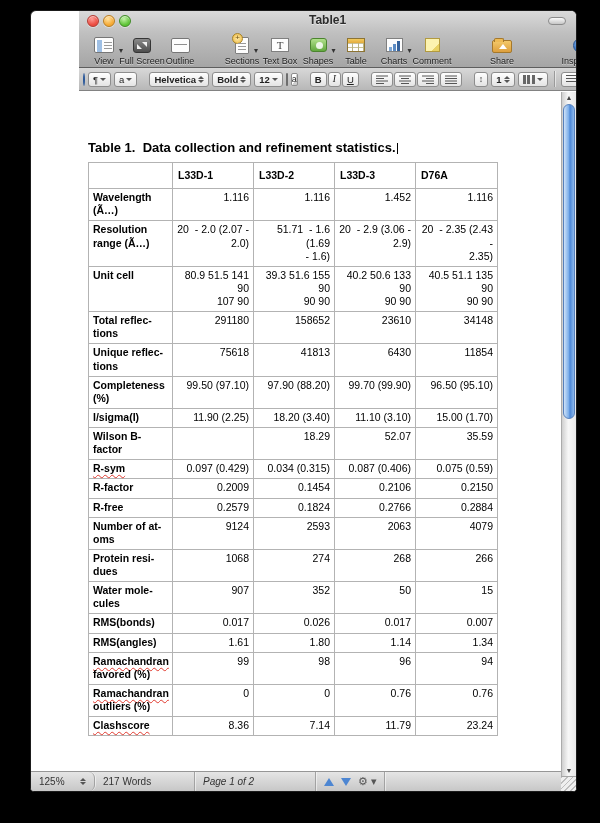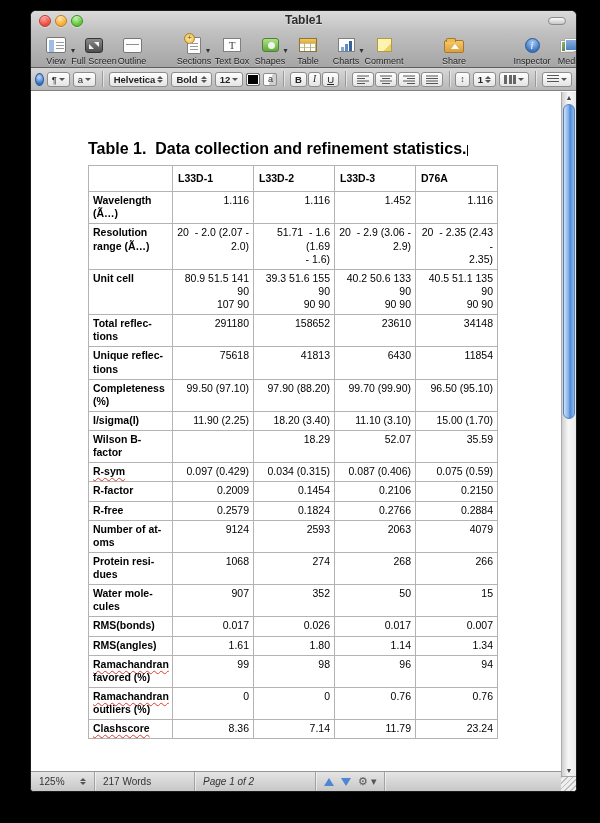--- a/index.html
+++ b/index.html
@@ -1,21 +1,21 @@
 <!DOCTYPE html>
 <html><head>
 <meta charset="utf-8">
 <style>
   * { margin:0; padding:0; box-sizing:border-box; }
   html,body { background:#000; }
   body { width:600px; height:823px; position:relative; font-family:"Liberation Sans", sans-serif; overflow:hidden; }
 
   .window { position:absolute; left:30px; top:10px; width:547px; height:782px;
     border-radius:6px 6px 4px 4px; overflow:hidden; background:#fff;
-    box-shadow:0 14px 38px rgba(0,0,0,.75); border:1px solid #1b1b1b; }
+    box-shadow:0 14px 38px rgba(0,0,0,.75); border:1px solid #1b1b1b;padding-left:48px; }
 
   
   .chrome-top { height:57px; background:linear-gradient(#dadada, #bfbfbf 40%, #a5a5a5); border-bottom:1px solid #5e5e5e; position:relative; }
   .titlebar { height:19px; position:relative; }
   .tl { position:absolute; top:4px; width:12px; height:12px; border-radius:50%; box-shadow:inset 0 1px 1px rgba(255,255,255,.6), 0 1px 0 rgba(255,255,255,.4); }
   .tl.red { left:8px;  background:radial-gradient(circle at 40% 30%, #ff9d96, #ec4b40 65%); border:1px solid #b33c33;}
   .tl.yel { left:24px; background:radial-gradient(circle at 40% 30%, #ffe2a0, #f6a933 65%); border:1px solid #b87e24;}
   .tl.grn { left:40px; background:radial-gradient(circle at 40% 30%, #c4f2a9, #5dc436 65%); border:1px solid #3f8b26;}
   .win-title { position:absolute; left:0; right:0; top:2px; text-align:center; font-size:12px; font-weight:bold; color:#2c2c2c; text-shadow:0 1px 0 rgba(255,255,255,.55); }
   .tb-toggle { position:absolute; right:10px; top:6px; width:18px; height:8px; border-radius:5px; background:linear-gradient(#fafafa,#c6c6c6); border:1px solid #8b8b8b; }
@@ -79,42 +79,42 @@
   .cols-ic { width:12px; height:9px; background:
      linear-gradient(#666,#666) 0 0/3px 9px no-repeat,
      linear-gradient(#666,#666) 4.5px 0/3px 9px no-repeat,
      linear-gradient(#666,#666) 9px 0/3px 9px no-repeat; }
   .list-ic { width:12px; height:9px; background:repeating-linear-gradient(#555 0 1px, transparent 1px 3px); }
   .fb-right { margin-left:auto; display:flex; gap:3px; align-items:center; }
   .spc-ic { font-size:9px; color:#444; }
 
   
   .content { position:absolute; left:0; right:15px; top:81px; bottom:20px; background:#fff; overflow:hidden; }
-  .doc-title { margin:48px 0 7px 57px; font-size:16px; font-weight:bold; color:#000; white-space:pre-wrap; }
+  .doc-title { margin:48px 0 7px 57px; font-size:13px; font-weight:bold; color:#000; white-space:pre-wrap; }
   .caret { display:inline-block; width:1px; height:11px; background:#000; vertical-align:-2px; margin-left:1px; }
 
   table.stats { border-collapse:collapse; margin-left:57px; width:409px; table-layout:fixed; font-size:10.5px; color:#000; }
   table.stats th, table.stats td { border:1px solid #b3b3b3; vertical-align:top; line-height:1.25; }
   table.stats th { font-weight:bold; text-align:left; padding:6px 4px 6px 5px; }
   td.lbl { font-weight:bold; padding:2px 2px 3px 4px; white-space:pre-wrap; }
   td.val { text-align:right; padding:2px 4px 3px 2px; white-space:pre-wrap; }
   .sq { text-decoration:underline; text-decoration-style:wavy; text-decoration-color:#e03a2f; text-decoration-thickness:1px; text-underline-offset:2px; }
 
   
   .scrollcol { position:absolute; right:0; top:81px; bottom:0; width:15px; background:linear-gradient(to right,#cfcfcf,#f7f7f7 45%,#e9e9e9); border-left:1px solid #ababab; }
   .sc-up { position:absolute; top:2px; left:0; right:0; text-align:center; font-size:7px; color:#444; }
   .sc-thumb { position:absolute; top:12px; left:1px; width:12px; height:315px; border-radius:6px;
      background:linear-gradient(to right,#cfe2f8,#7fb0ea 45%,#4d88d8 60%,#8cb8ec); border:1px solid #5580bc; }
   .sc-down { position:absolute; bottom:17px; left:0; right:0; text-align:center; font-size:7px; color:#444; }
   .grip { position:absolute; bottom:0; right:0; width:15px; height:15px; background:repeating-linear-gradient(135deg,#bdbdbd 0 1px, #efefef 1px 4px); border-top:1px solid #a5a5a5; }
 
   
   .statusbar { position:absolute; left:0; right:15px; bottom:0; height:20px; background:linear-gradient(#e5e5e5,#c7c7c7); border-top:1px solid #969696; display:flex; align-items:center; font-size:10px; color:#333; }
   .sb-seg { height:100%; display:flex; align-items:center; padding:0 8px; border-right:1px solid #a2a2a2; box-shadow:1px 0 0 rgba(255,255,255,.5); gap:5px; }
-  .sb-zoom { width:64px; justify-content:space-between; }
+  .sb-zoom { width:64px; justify-content:space-between;border-radius:6px; }
   .sb-words { width:100px; }
   .sb-page { width:121px;font-style:italic; }
   .sb-nav { gap:7px; }
   .tri-up { width:0; height:0; border-left:5px solid transparent; border-right:5px solid transparent; border-bottom:8px solid #4d86d2; }
   .tri-dn { width:0; height:0; border-left:5px solid transparent; border-right:5px solid transparent; border-top:8px solid #4d86d2; }
   .gear { font-size:11px; color:#555; }
 </style>
 </head>
 <body>
 

